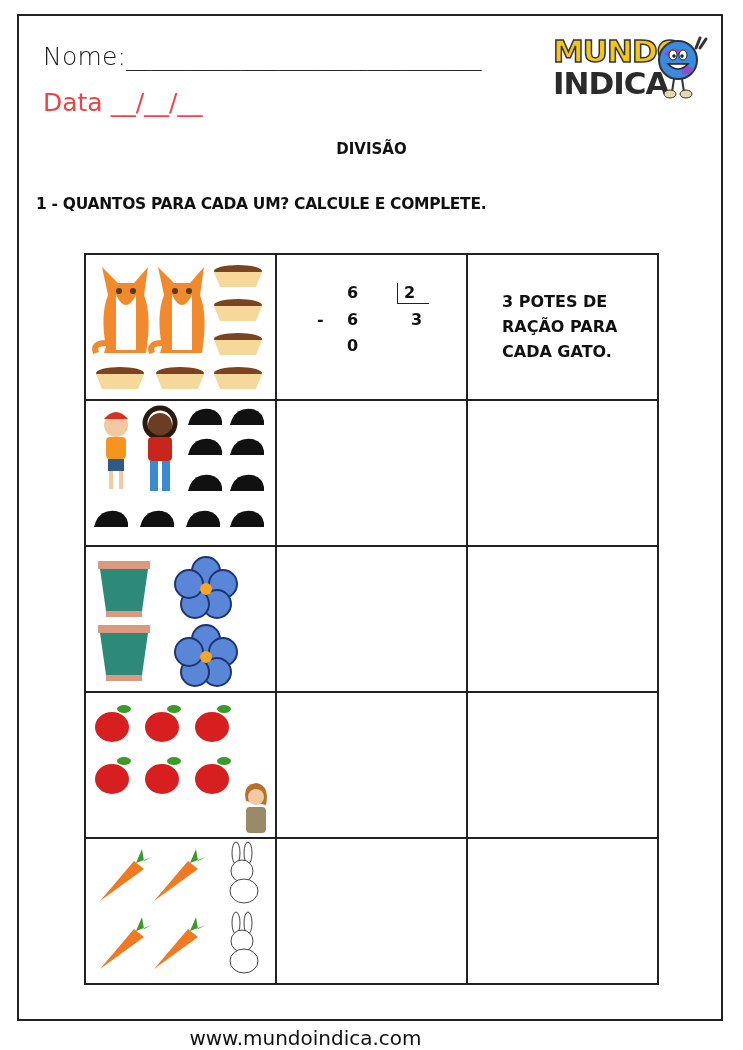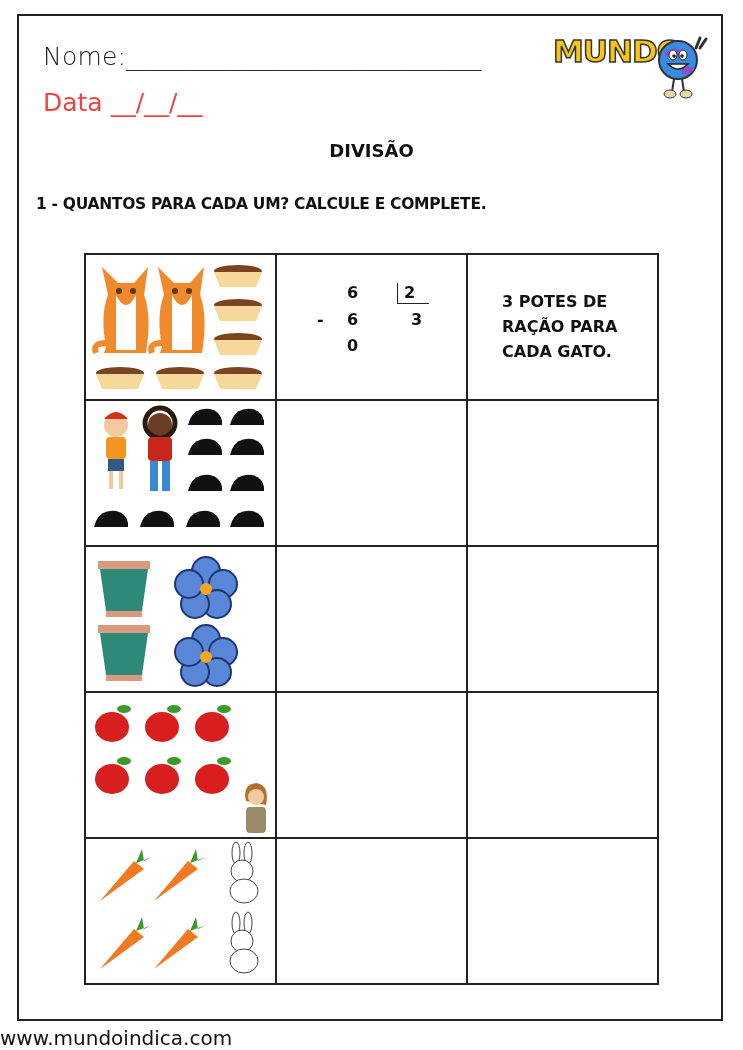--- a/index.html
+++ b/index.html
@@ -1,43 +1,44 @@
 <!DOCTYPE html>
 <html><head>
 <meta charset="utf-8">
 <style>
   html,body{margin:0;padding:0;background:#fff;}
   body{width:743px;height:1050px;position:relative;overflow:hidden;font-family:"Liberation Sans",sans-serif;color:#111;}
   .frame{position:absolute;left:17px;top:14px;width:706px;height:1007px;border:2px solid #222;box-sizing:border-box;}
   .nome{position:absolute;left:43px;top:42px;font-family:"DejaVu Sans",sans-serif;font-size:25px;font-weight:300;color:#1a1a1a;letter-spacing:0.2px;text-align:center;}
   .data{position:absolute;left:43px;top:88px;font-family:"DejaVu Sans",sans-serif;font-size:25px;color:#ef4444;}
-  .title{position:absolute;left:0;width:743px;top:140px;text-align:center;font-family:"DejaVu Sans",sans-serif;font-size:18px;font-weight:bold;}
+  .title{position:absolute;left:0;width:743px;top:140px;text-align:center;font-family:"DejaVu Sans",sans-serif;font-size:15px;font-weight:bold;}
   .question{position:absolute;left:36px;top:195px;font-family:"DejaVu Sans",sans-serif;font-size:15.5px;font-weight:bold;letter-spacing:-0.3px;text-align:center;}
   .logo{position:absolute;left:553px;top:34px;width:160px;height:70px;}
   .logo .mundo{position:absolute;left:0;top:0;font-family:"DejaVu Sans",sans-serif;font-weight:900;font-size:31px;color:#f6c515;-webkit-text-stroke:1.5px #333;letter-spacing:-1px;line-height:34px;}
   .logo .indica{position:absolute;left:0;top:32px;font-family:"DejaVu Sans",sans-serif;font-weight:900;font-size:31px;color:#2b2b2b;letter-spacing:-1px;line-height:34px;}
   .logo .globe{position:absolute;left:103px;top:2px;}
   table.grid{position:absolute;left:84px;top:253px;border-collapse:collapse;}
   table.grid td{border:2px solid #222;width:189px;height:144px;padding:0;vertical-align:top;position:relative;}
   .calc{position:absolute;left:40px;top:28px;font-family:"DejaVu Sans",sans-serif;font-weight:bold;font-size:16px;}
   .calc span{position:absolute;white-space:nowrap;}
   .answer{position:absolute;left:34px;top:34px;font-family:"DejaVu Sans",sans-serif;font-weight:bold;font-size:16px;line-height:25px;width:150px;}
   .pic{position:absolute;}
-  .footer{position:absolute;left:0;width:611px;top:1026px;text-align:left;font-family:"DejaVu Sans",sans-serif;font-size:20px;color:#111;}
+  .footer{position:absolute;left:0;width:611px;top:1026px;text-align:center;font-family:"DejaVu Sans",sans-serif;font-size:20px;color:#111;}
 </style>
 </head>
 <body>
 
 <div class="frame"></div>
 
 <div class="nome">Nome:____________________________</div>
 <div class="data">Data __/__/__</div>
 
 <div class="logo">
   <div class="mundo">MUNDO</div>
+  <div class="indica">INDICA</div>
   <svg class="globe" width="56" height="66" viewBox="0 0 56 66">
     <circle cx="22" cy="24" r="19" fill="#3a8be0" stroke="#333" stroke-width="2"></circle>
     <path d="M8 18 Q16 10 26 14 Q22 22 14 22Z" fill="#8a4fd0"></path>
     <path d="M26 32 Q34 28 38 34 Q32 40 26 38Z" fill="#8a4fd0"></path>
     <ellipse cx="17" cy="19" rx="4" ry="5" fill="#fff" stroke="#222"></ellipse>
     <ellipse cx="27" cy="19" rx="4" ry="5" fill="#fff" stroke="#222"></ellipse>
     <circle cx="18" cy="20" r="1.8" fill="#222"></circle>
       <circle cx="26" cy="20" r="1.8" fill="#222"></circle>
     <path d="M12 28 Q22 38 32 28Z" fill="#fff" stroke="#222" stroke-width="1.5"></path>
     <path d="M40 12 L44 2 M44 12 L50 3" stroke="#333" stroke-width="3" stroke-linecap="round"></path>

